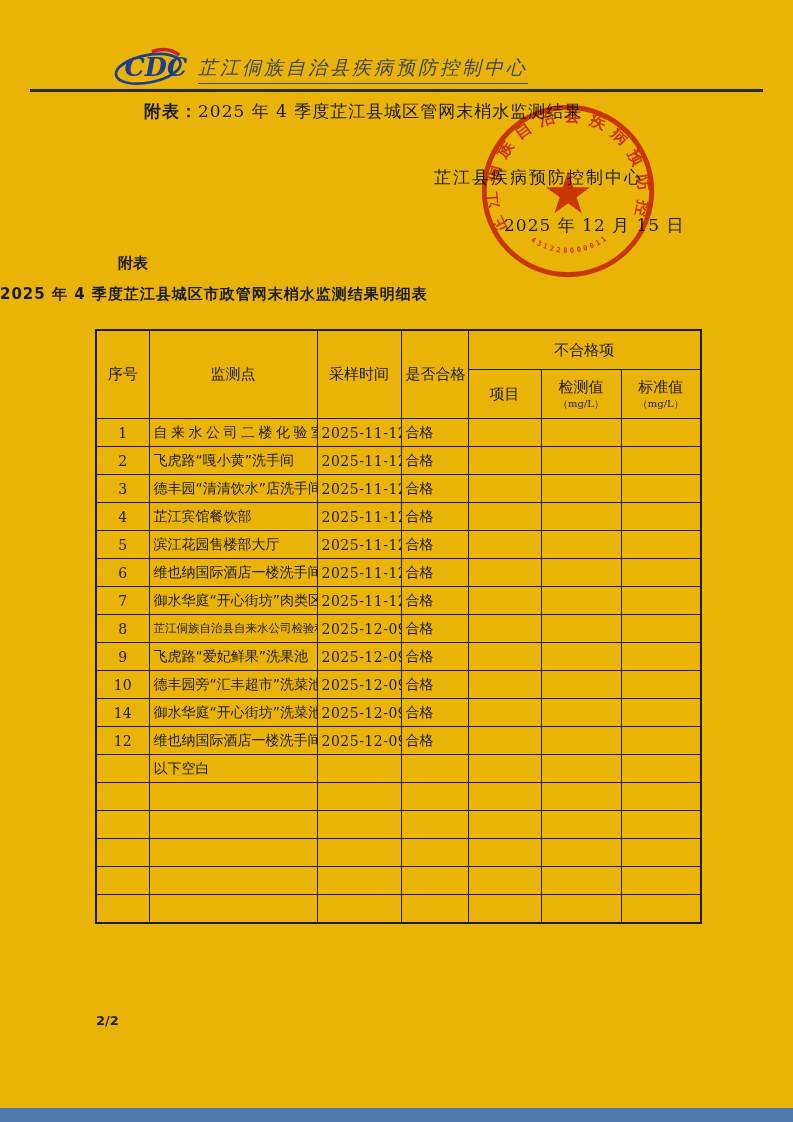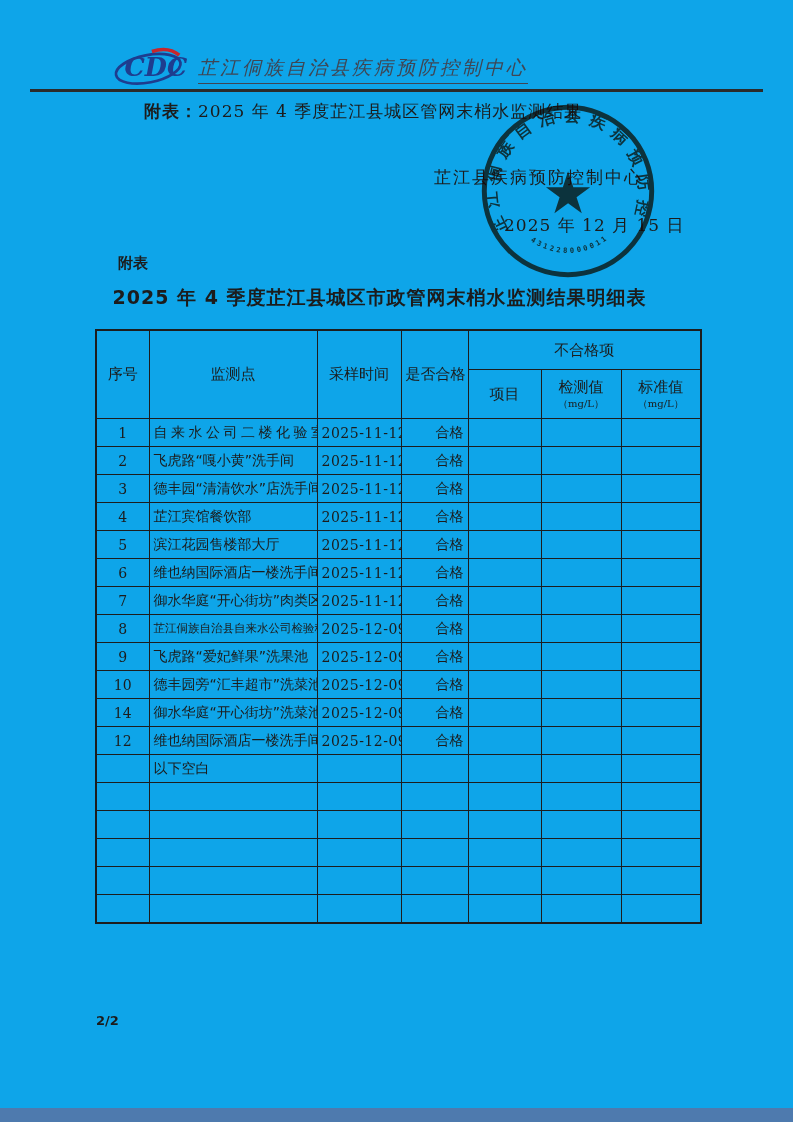--- a/index.html
+++ b/index.html
@@ -1,20 +1,20 @@
 <!DOCTYPE html>
 <html><head>
 <meta charset="utf-8">
 <style>
   html,body{margin:0;padding:0;background:#e9e9e9;}
   .page{
     position:relative;
     width:793px;height:1122px;
     margin:0 auto;
-    background:#0ea5e9;
+    background:#eab308;
     font-family:"DejaVu Serif","Liberation Serif",serif;
     color:#1c1c1c;
     overflow:hidden;
   }
   
   .logo{position:absolute;left:110px;top:44px;width:82px;height:46px;}
   .org-name{
     position:absolute;left:198px;top:55px;
     font-size:19px;font-style:italic;letter-spacing:3px;
     color:#3f4654;
@@ -42,21 +42,21 @@
   }
   
   .appendix-label{
     position:absolute;left:118px;top:254px;
     font-size:15px;font-weight:bold;
     font-family:"DejaVu Sans","Liberation Sans",sans-serif;
     text-align:right;
   }
   .table-title{
     position:absolute;left:0;top:285px;width:759px;
-    text-align:center;font-size:19px;font-weight:bold;letter-spacing:1px;
+    text-align:left;font-size:15px;font-weight:bold;letter-spacing:1px;
     font-family:"DejaVu Sans","Liberation Sans",sans-serif;
   }
   
   table.results{
     position:absolute;left:95px;top:329px;width:605px;
     border-collapse:collapse;table-layout:fixed;
     border:2px solid #1d1d1d;
   }
   table.results th,table.results td{
     border:1.5px solid #1d1d1d;
@@ -72,21 +72,21 @@
   th .unit{display:block;font-size:10px;}
   table.results tbody td{height:27px;font-size:14px;}
   td.c-seq{text-align:center;font-size:15px;}
   td.c-point{
     text-align:left;padding-left:9px;font-size:13.5px;
     font-family:"DejaVu Sans","Liberation Sans",sans-serif;
   }
   td.c-point.small{font-size:11.5px;}
   td.c-point.spaced{letter-spacing:3.5px;font-size:14px;}
   td.c-time{text-align:center;font-size:14.5px;letter-spacing:.5px;}
-  td.c-qual{text-align:right;font-size:14px;margin-top:40px;}
+  td.c-qual{text-align:left;font-size:14px;margin-top:40px;}
   
   .page-number{
     position:absolute;left:96px;top:1013px;
     font-size:13px;font-weight:bold;
     font-family:"DejaVu Sans","Liberation Sans",sans-serif;
   }
   .footer-bar{
     position:absolute;left:0;bottom:0;width:793px;height:14px;
   }
 </style>

